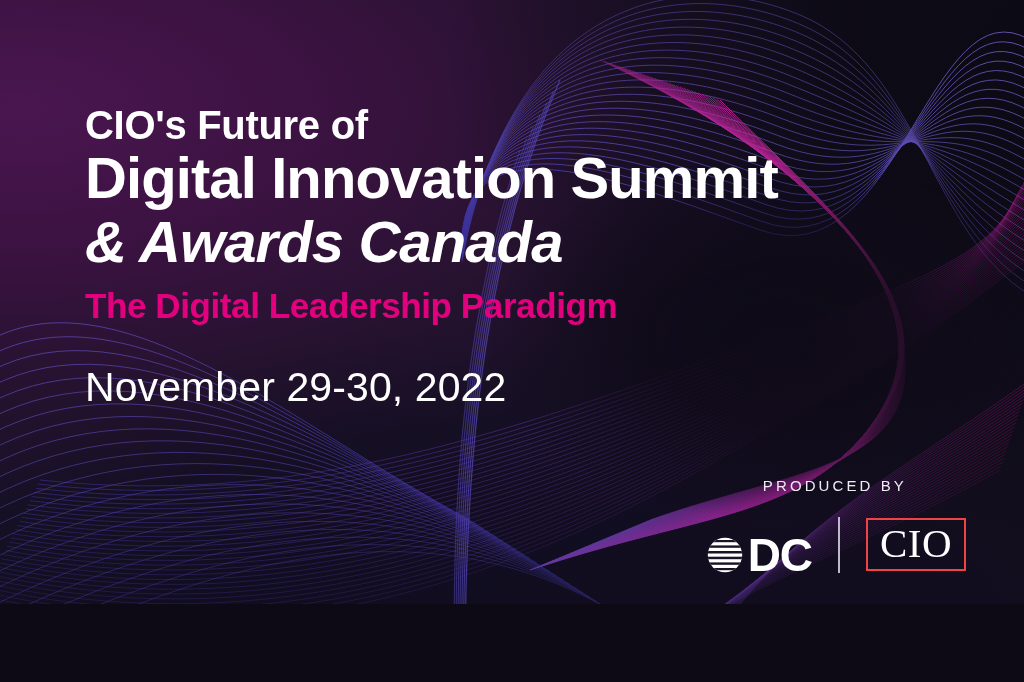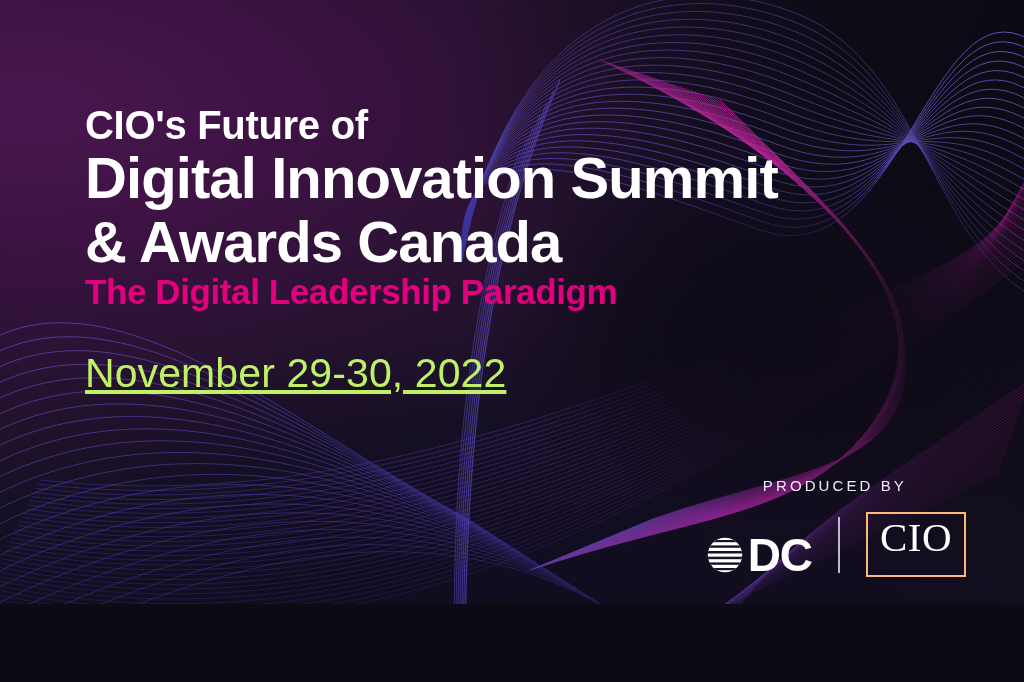--- a/index.html
+++ b/index.html
@@ -46,30 +46,30 @@
     width:880px;
   }
   .eyebrow {
     font-size:40px; font-weight:bold; color:#ffffff;
     letter-spacing:-0.3px; line-height:1.06;
   }
   .headline {
     font-size:58px; font-weight:bold; color:#ffffff;
     letter-spacing:-0.9px; line-height:1.09;
   }
-  .headline .l2 { display:block; }
+  .headline .l2 { display:block;font-style:italic; }
   .tagline {
     font-size:35px; font-weight:bold; color:#e2007f;
     letter-spacing:-0.4px; line-height:1.1;
+    margin-top:14px;
   }
   .datetext {
-    font-size:41px; font-weight:300; color:#bef264;
+    font-size:41px; font-weight:300; color:#ffffff;
     letter-spacing:0.1px; line-height:1.1;
     margin-top:40px;
-    text-decoration:underline;
   }
 
   
   .producer {
     position:absolute;
     right:58px; bottom:26px;
     display:flex; flex-direction:column; align-items:center;
   }
   .produced-by {
     font-size:15px; font-weight:300; color:#efecf4;
@@ -85,22 +85,22 @@
   }
 
   .divider {
     width:2px; height:56px;
     background:#cfc8d8;
     margin:0 26px;
     opacity:0.92;
   }
 
   .cio-logo {
-    border:2px solid #fdba74;
-    padding:3px 12px 17px 12px;
+    border:2px solid #ef4444;
+    padding:3px 12px 5px 12px;
     line-height:1;
   }
   .cio-word {
     font-family:"Liberation Serif", serif;
     font-size:41px; color:#ffffff; font-weight:normal;
     letter-spacing:0.5px; display:block;
   }
 </style>
 </head>
 <body>

